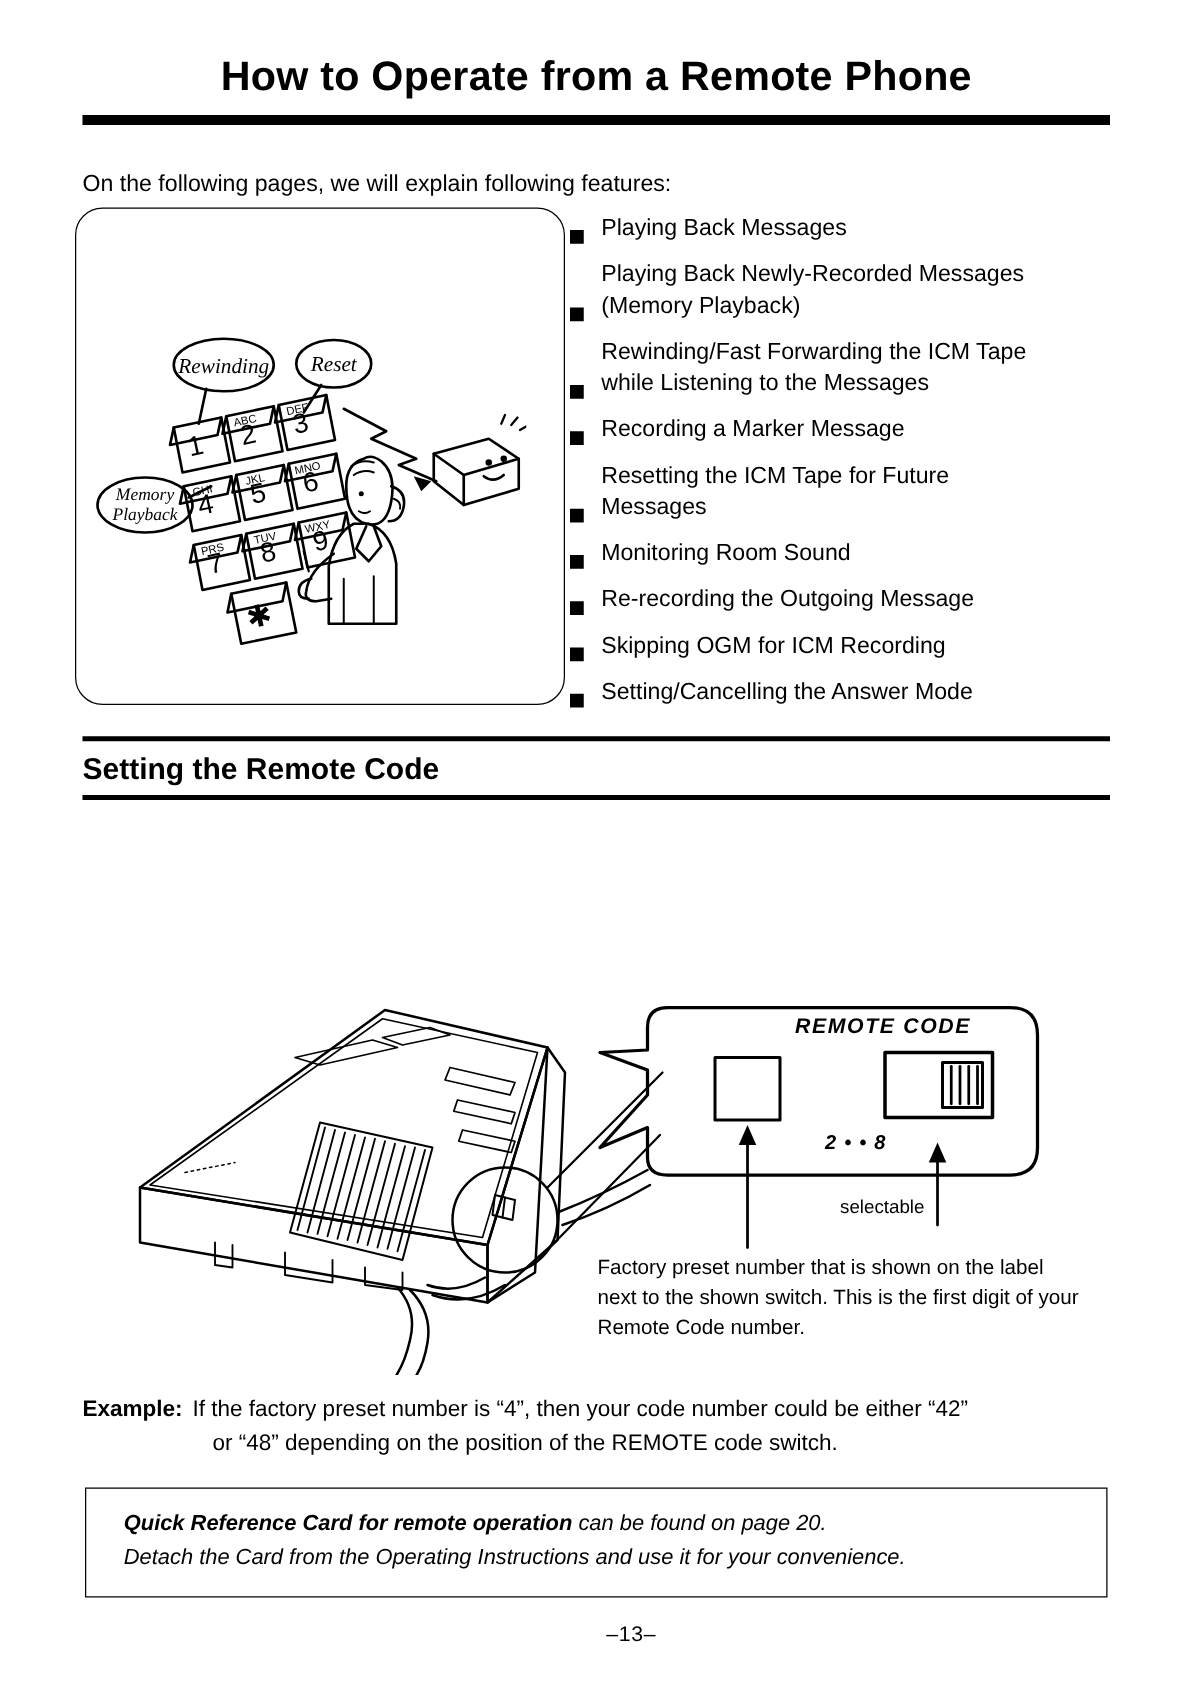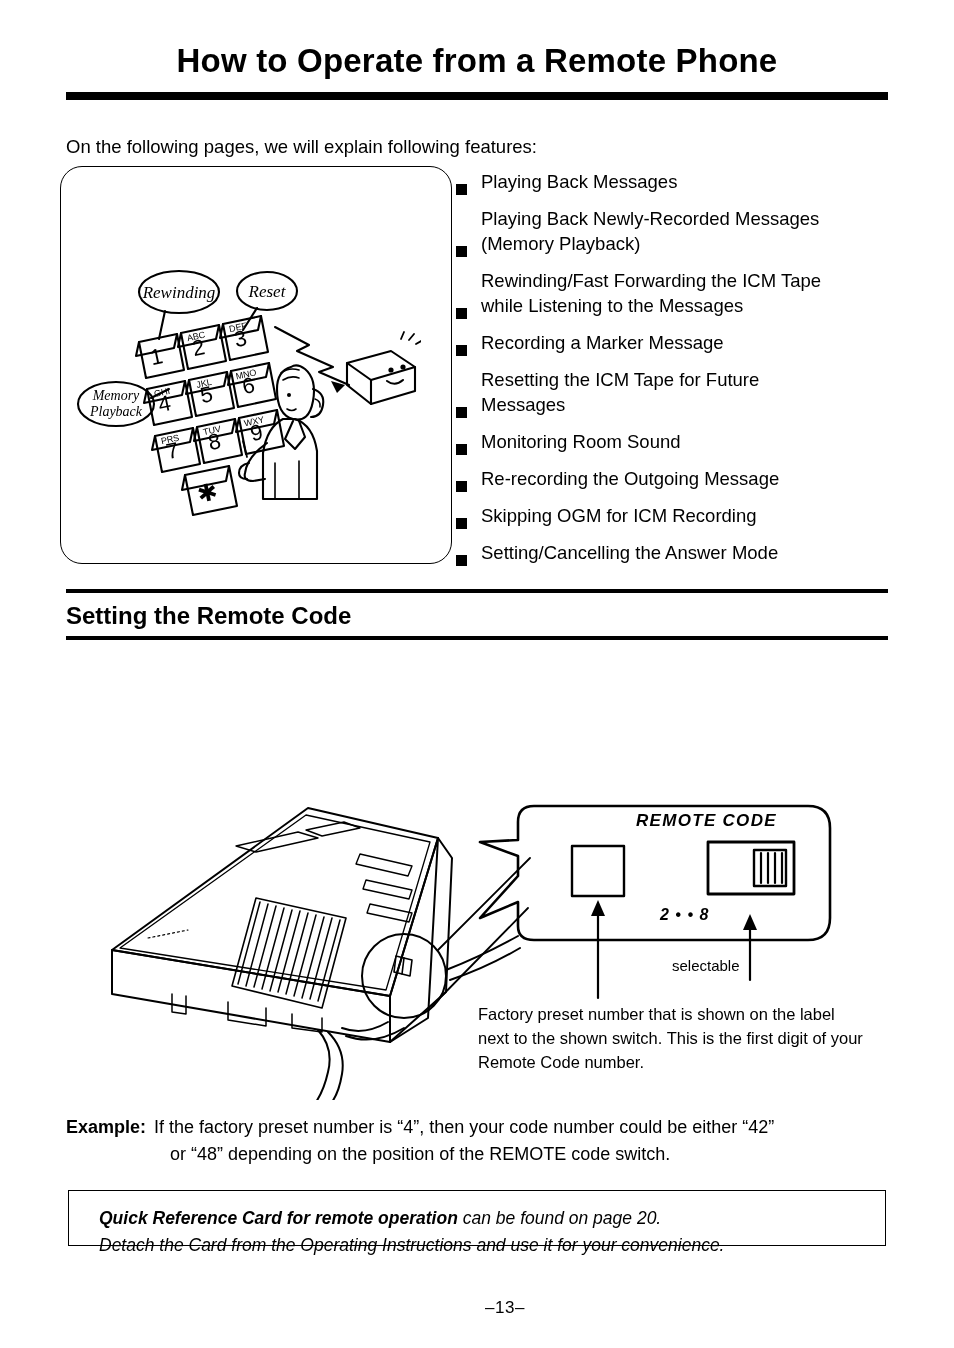--- a/index.html
+++ b/index.html
@@ -194,21 +194,21 @@
     text-align: right;
   }
   .example-indent { padding-left: 104px; }
 
   
   .note-box {
     position: absolute;
     left: 68px;
     top: 1190px;
     width: 818px;
-    height: 56px;
+    height: 88px;
     border: 1.6px solid #000;
     box-sizing: border-box;
   }
   .note-inner {
     padding: 14px 0 0 30px;
     font-size: 17.5px;
     font-style: italic;
     line-height: 1.55;
   }
   .note-inner .ln { display: block; white-space: nowrap; }

